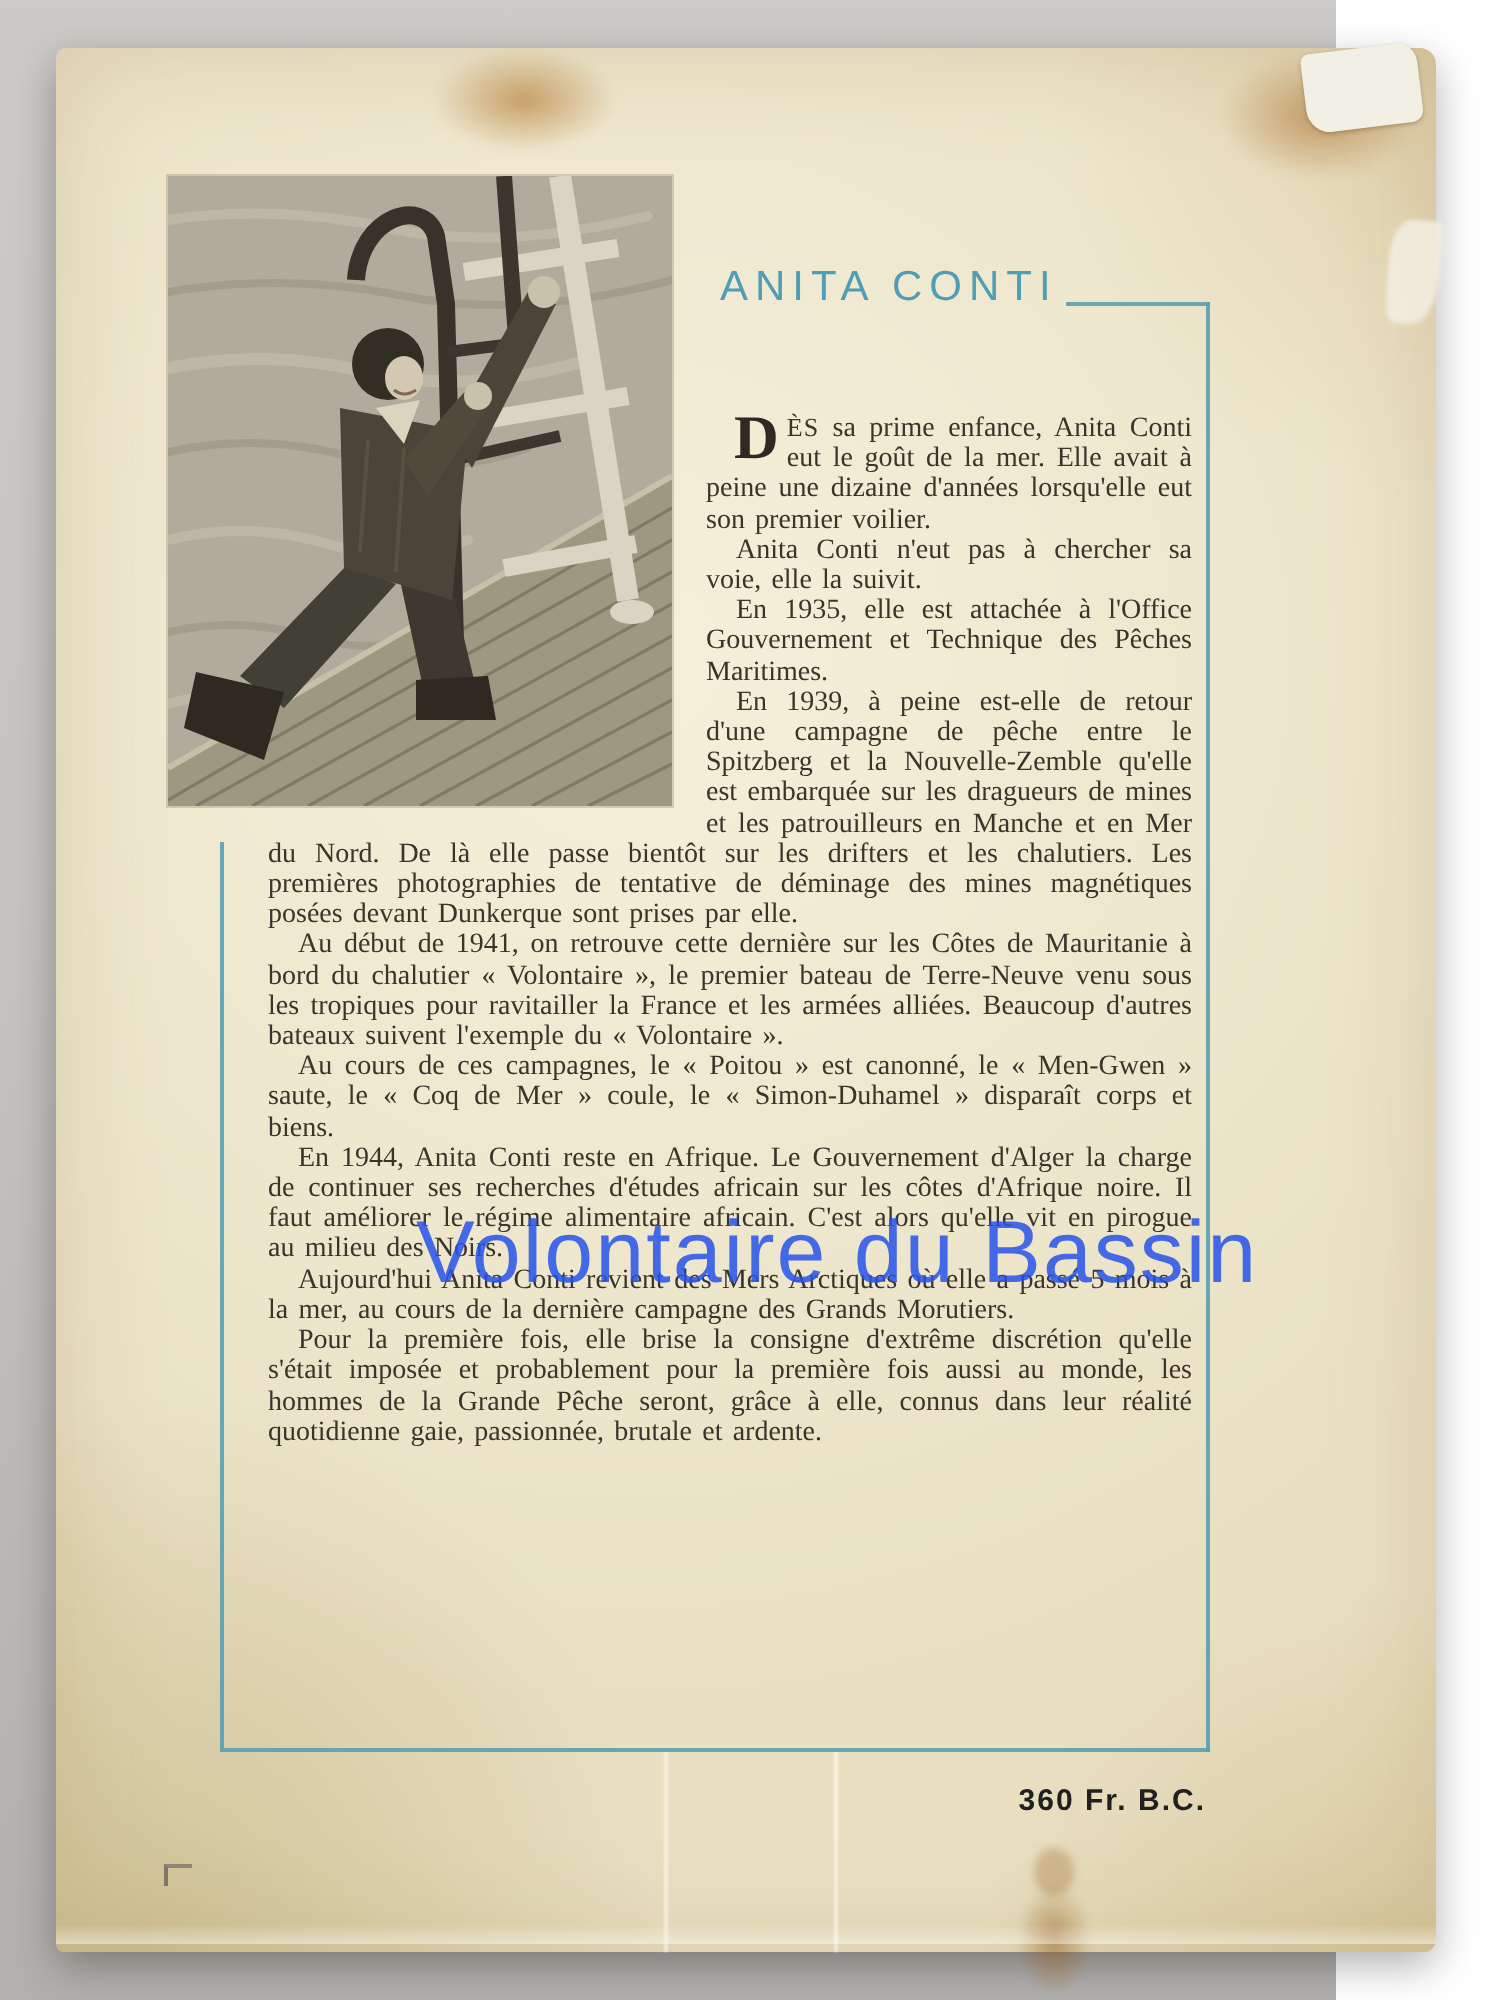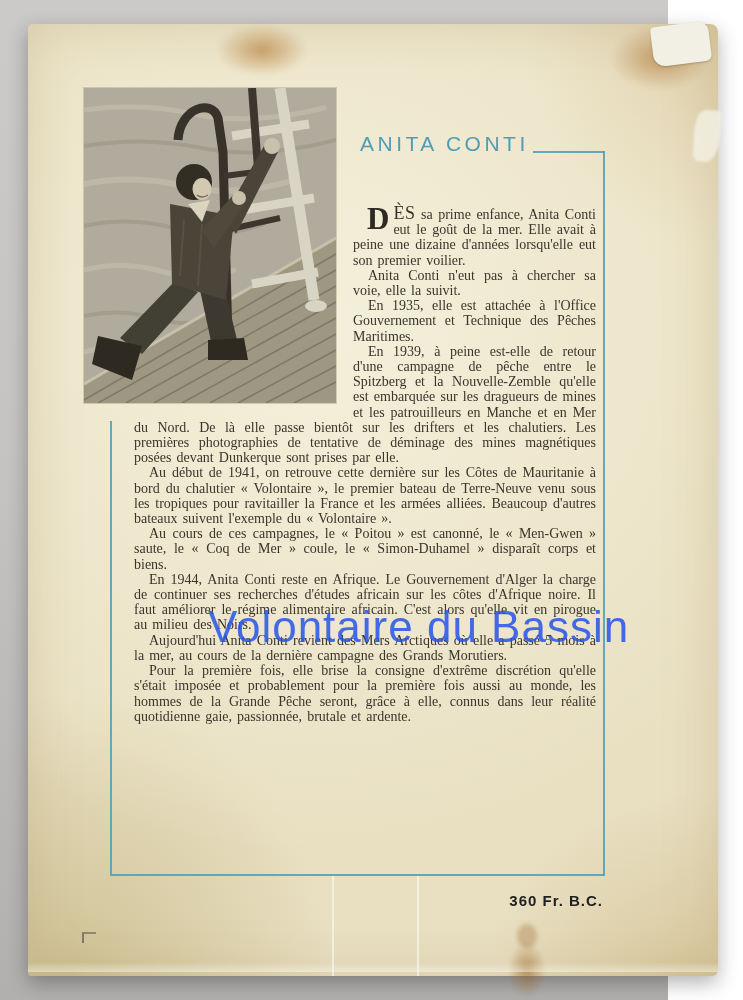--- a/index.html
+++ b/index.html
@@ -56,21 +56,21 @@
   .rule-left{left:82px;top:397px;width:2px;height:453px;}
   
   .text-block{position:absolute;left:106px;top:182px;width:462px;
          font-size:14px;line-height:15.2px;color:#3a342b;
          text-align:justify;word-spacing:1.6px;hyphens:auto;}
   .photo-spacer{float:left;width:219px;height:212px;}
   .text-block p{margin:0;text-indent:15px;}
   .text-block p.lead{text-indent:0;}
   .dropcap{float:left;font-size:31px;line-height:25px;font-weight:700;
          margin:0 4px 0 14px;color:#2e2922;}
-  .lead-caps{font-size:18px;letter-spacing:.5px;}
+  .lead-caps{font-size:13px;letter-spacing:.5px;}
   
   .price{position:absolute;right:115px;top:868px;
          font-family:"Liberation Sans", sans-serif;font-size:15px;font-weight:700;
          letter-spacing:1px;color:#20201e;}
   
   .watermark{position:absolute;left:208px;top:602px;z-index:9;
          font-family:"Liberation Sans", sans-serif;font-size:44px;font-weight:400;
          color:rgba(38,82,235,.85);white-space:nowrap;letter-spacing:1px;}
 </style>
 </head>

